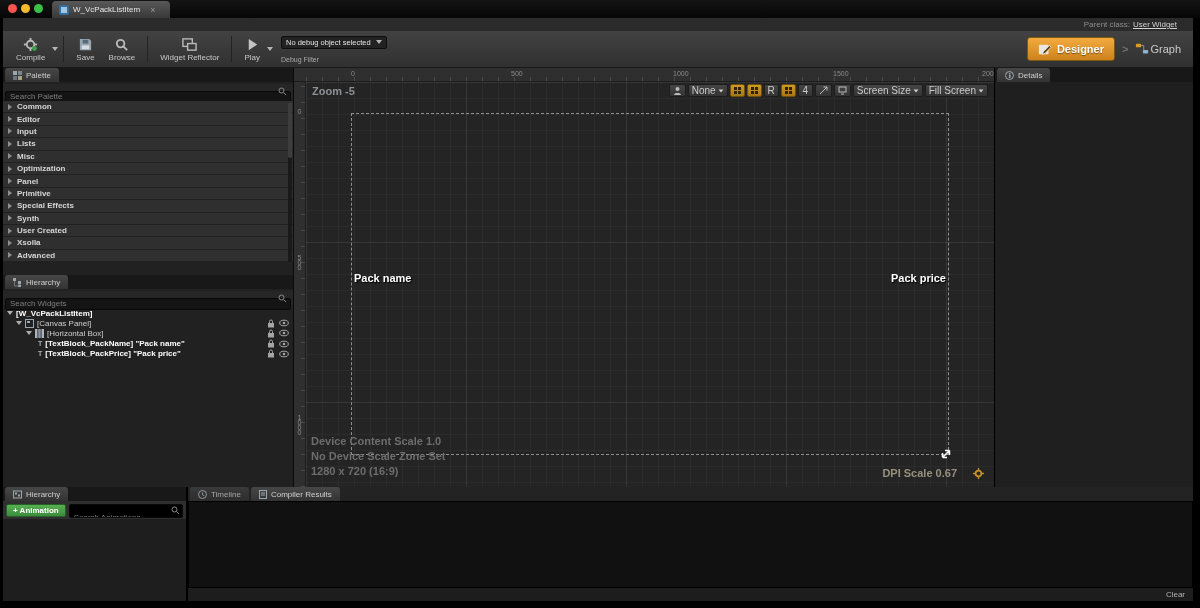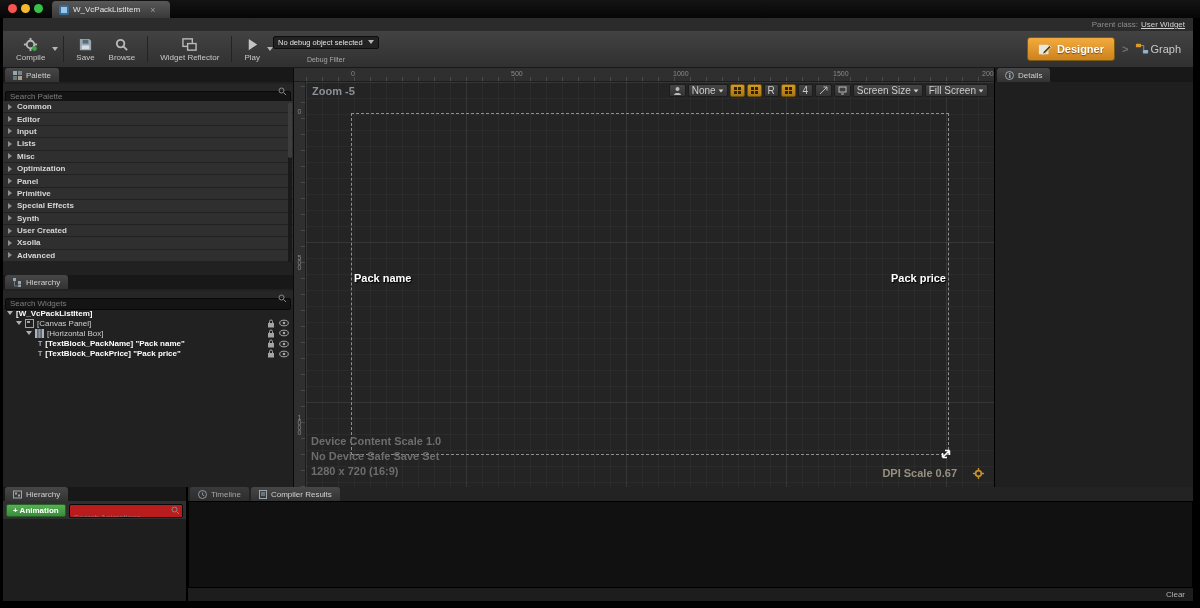--- a/index.html
+++ b/index.html
@@ -9,31 +9,31 @@
   
   .titlebar{position:absolute;left:0;top:0;width:1200px;height:18px;background:linear-gradient(#141414,#060606)}
   .tl{position:absolute;top:4px;width:9px;height:9px;border-radius:50%}
   .tl.red{left:8px;background:#f6564f}
   .tl.yellow{left:21px;background:#f5b92e}
   .tl.green{left:34px;background:#39c147}
   .doc-tab{position:absolute;left:52px;top:1px;height:17px;min-width:118px;background:linear-gradient(#585858,#393939);border-radius:4px 4px 0 0;display:flex;align-items:center;gap:4px;padding:0 7px;font-size:8px;color:#e6e6e6}
   .doc-tab .close{color:#9a9a9a;font-size:9px;margin-left:6px;line-height:8px}
 
   
-  .subbar{position:absolute;left:3px;top:18px;width:1190px;height:13px;background:#2b2b2b;display:flex;align-items:center;justify-content:flex-end;gap:3px;padding-right:8px;font-size:8px}
+  .subbar{position:absolute;left:3px;top:18px;width:1190px;height:13px;background:#2b2b2b;display:flex;align-items:center;justify-content:flex-end;gap:3px;padding-right:16px;font-size:8px}
   .subbar .lbl{color:#8d8d8d}
   .subbar .lnk{color:#d2d2d2;text-decoration:underline}
 
   
   .toolbar{position:absolute;left:3px;top:31px;width:1190px;height:37px;background:linear-gradient(#424242,#303030);border-bottom:1px solid #191919;display:flex;align-items:center;padding:0 6px}
   .tb-group{display:flex;align-items:center}
   .tb-btn{display:flex;flex-direction:column;align-items:center;justify-content:center;height:34px;padding:0 7px;gap:1px;border-radius:3px;color:#c9c9c9;font-size:8px}
   .tb-sep{width:1px;height:26px;background:#4d4d4d;border-right:1px solid #232323;margin:0 5px}
   .car{width:0;height:0;border-left:3px solid transparent;border-right:3px solid transparent;border-top:4px solid #b5b5b5;display:inline-block}
-  .debug-group{display:flex;flex-direction:column;align-items:center;gap:7px}
+  .debug-group{display:flex;flex-direction:column;align-items:flex-start;margin-left:8px;gap:7px}
   .debug-box{width:106px;height:13px;background:#222;border:1px solid #0e0e0e;border-radius:2px;display:flex;align-items:center;justify-content:space-between;padding:0 4px;font-size:7.5px;color:#e2e2e2}
   .debug-cap{font-size:7px;color:#a8a8a8}
   .mode-cluster{margin-left:auto;display:flex;align-items:center;gap:7px;padding-right:6px}
   .designer-btn{height:24px;padding:0 10px;border-radius:3px;background:linear-gradient(#f3ab3e,#cd821d);border:1px solid #7c5a14;display:flex;align-items:center;gap:5px;color:#fff;font-weight:bold;font-size:11px;text-shadow:0 1px 1px rgba(0,0,0,.45)}
   .graph-btn{display:flex;align-items:center;gap:1px;color:#c9c9c9;font-size:11px}
   .mode-chevron{color:#6f6f6f;font-weight:bold;font-size:11px}
 
   
   .strip{position:absolute;left:0;top:0;right:0;height:14px;background:#181818;display:flex;align-items:flex-end}
   .panel-tab{display:inline-flex;align-items:center;gap:4px;height:14px;padding:0 8px;background:linear-gradient(#474747,#333);border-radius:3px 3px 0 0;font-size:8px;color:#cfcfcf;margin-left:2px;white-space:nowrap}
@@ -89,21 +89,21 @@
   .dpi{position:absolute;right:10px;bottom:8px;display:flex;align-items:center;gap:16px;font-size:11px;font-weight:bold;color:#97907f}
 
   
   .details-panel{position:absolute;left:994px;top:68px;width:199px;height:419px;background:#1f1f1f;border-left:1px solid #000}
 
   
   .anim-panel{position:absolute;left:3px;top:487px;width:183px;height:114px;background:#222}
   .anim-toolbar{position:absolute;left:0;right:0;top:14px;height:18px;background:#2f2f2f;display:flex;align-items:center;gap:3px;padding:0 3px}
   .anim-add{height:13px;padding:0 6px;background:linear-gradient(#56b050,#3b8c3d);border:1px solid #265f28;border-radius:2px;color:#fff;font-size:8px;font-weight:bold;display:flex;align-items:center}
   .anim-search{position:relative;flex:1;height:12px}
-  .anim-search input{width:100%;height:12px;background:#b91c1c;border:1px solid #090909;border-radius:2px;color:#bbb;font-size:8px;padding:12px 14px 0 4px;outline:none}
+  .anim-search input{width:100%;height:12px;background:#000000;border:1px solid #090909;border-radius:2px;color:#bbb;font-size:8px;padding:12px 14px 0 4px;outline:none}
   .anim-search input::placeholder{color:#7d7d7d}
   .anim-search .mag{position:absolute;right:3px;top:2px}
   .anim-body{position:absolute;left:0;right:0;top:32px;bottom:0;background:#1e1e1e}
 
   .timeline-panel{position:absolute;left:188px;top:487px;width:1005px;height:114px;background:#141414}
   .timeline-panel .strip{background:#232323}
   .panel-tab.inactive{background:linear-gradient(#3a3a3a,#2d2d2d);color:#a5a5a5}
   .out-body{position:absolute;left:0;right:0;top:14px;bottom:13px;background:#111;border:1px solid #000}
   .out-footer{position:absolute;left:0;right:0;bottom:0;height:13px;background:#1d1d1d;display:flex;align-items:center;justify-content:flex-end;padding-right:8px;font-size:8px;color:#b3b3b3}
 
@@ -525,21 +525,21 @@
       </div>
       <span class="resize-handle">
         <svg width="14" height="14" viewBox="0 0 14 14">
             <path d="M3.5 10.5l7-7M10.5 3.5H6M10.5 3.5V8M3.5 10.5H8M3.5 10.5V6" stroke="#fff" stroke-width="1.5" fill="none"></path>
           </svg>
       </span>
     </div>
 
     <div class="canvas-info">
       <div>Device Content Scale 1.0</div>
-      <div>No Device Safe Save Set</div>
+      <div>No Device Scale Zone Set</div>
       <div>1280 x 720 (16:9)</div>
     </div>
     <div class="dpi">
       <span>DPI Scale 0.67</span>
       <span>
         <svg width="11" height="11" viewBox="0 0 16 16">
             <g fill="#c8922f">
               <rect x="7" y="0" width="2" height="4"></rect>
               <rect x="7" y="12" width="2" height="4"></rect>
               <rect x="0" y="7" width="4" height="2"></rect>

